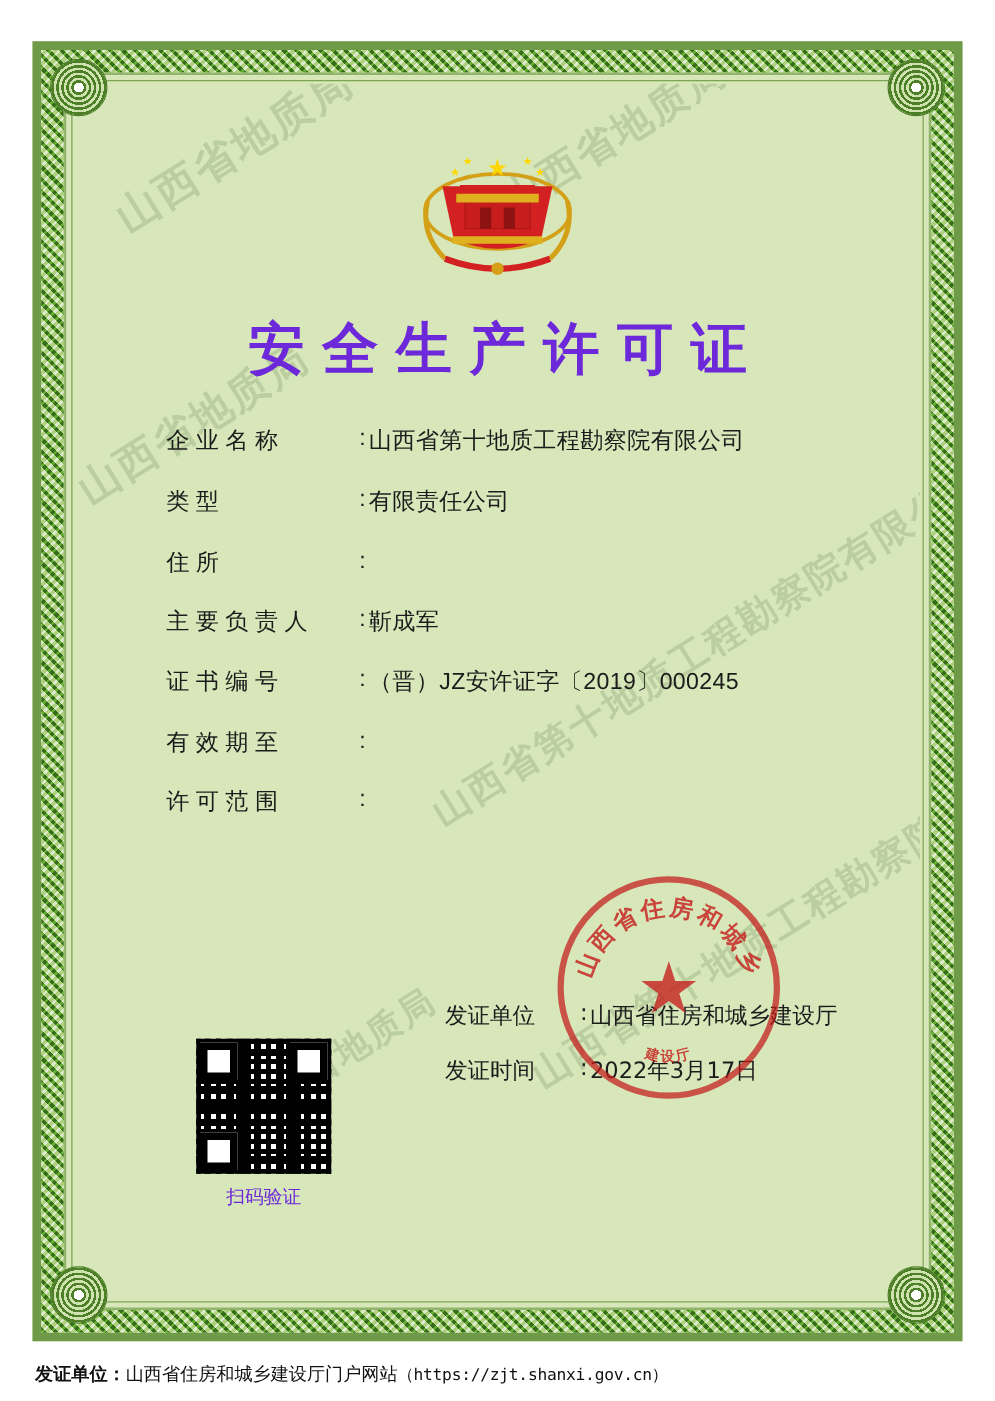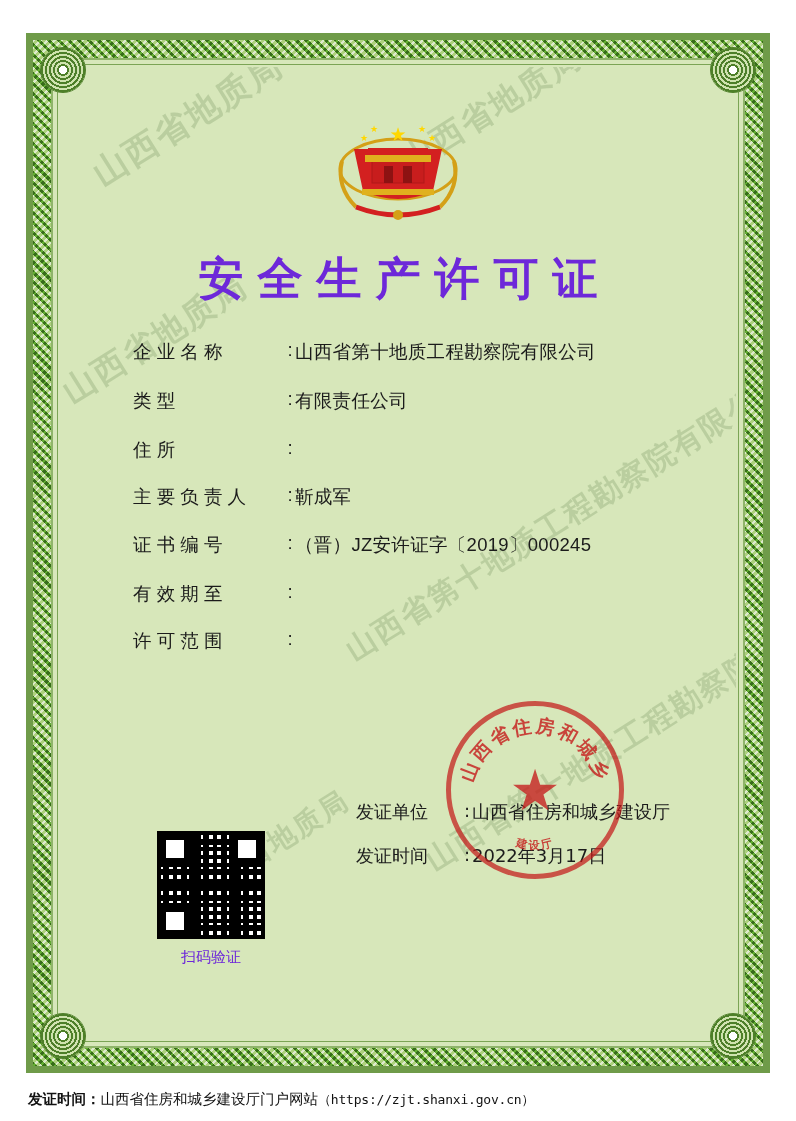--- a/index.html
+++ b/index.html
@@ -410,16 +410,16 @@
             <text><textPath href="#sealBottom" startOffset="50%" text-anchor="middle">建设厅</textPath></text>
           </g>
       </svg>
       <div class="seal-star">★</div>
     </div>
 
   </div>
 </div>
 
 <div class="footer">
-  <span class="footer-label">发证时间：</span>
+  <span class="footer-label">发证单位：</span>
   <span>山西省住房和城乡建设厅门户网站</span>
   <span class="footer-url">（https://zjt.shanxi.gov.cn）</span>
 </div>
 
 </body></html>

